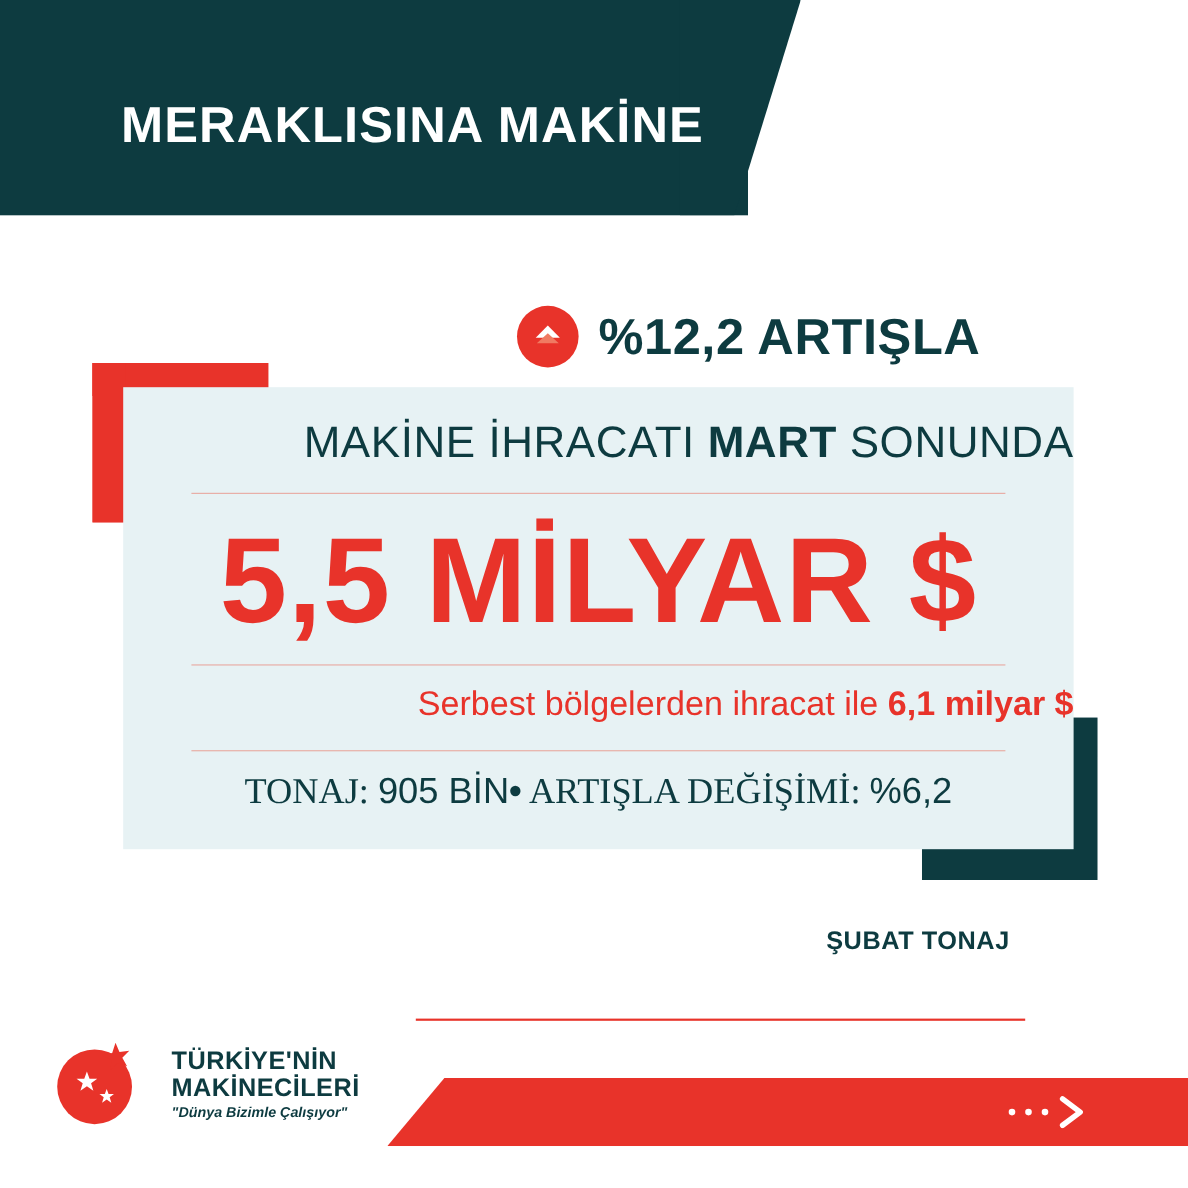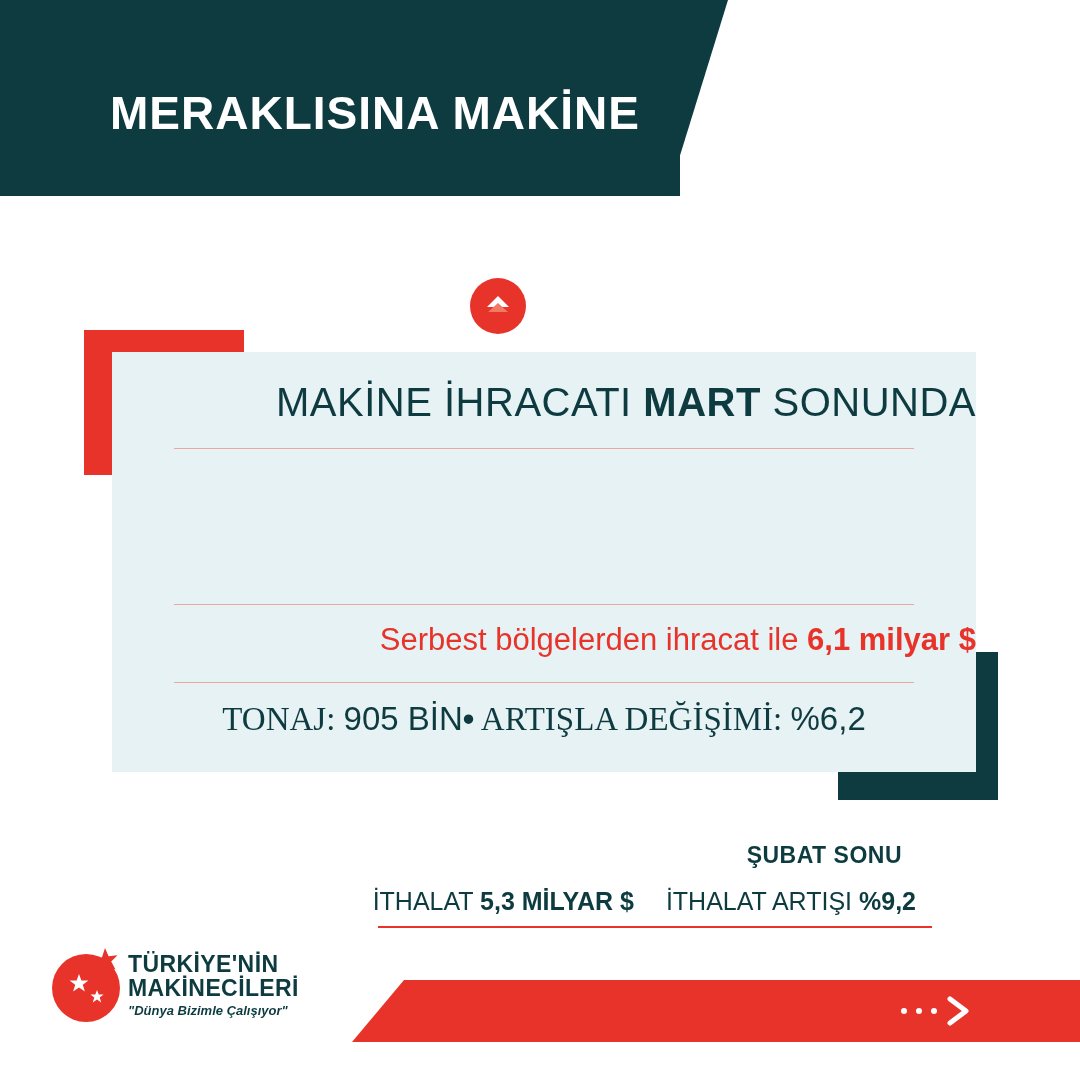--- a/index.html
+++ b/index.html
@@ -11,20 +11,21 @@
     height: 1080px;
     background: #ffffff;
     font-family: "Liberation Sans", sans-serif;
     overflow: hidden;
   }
   .canvas {
     position: relative;
     width: 1052px;
     height: 1080px;
     background: #ffffff;
+    padding-left: 16px;
   }
 
   
   .header-band {
     position: absolute;
     left: 0;
     top: 0;
     width: 680px;
     height: 196px;
     background: #0d3b40;
@@ -243,21 +244,21 @@
     background: #e8332a;
   }
 
   
   .logo-wrap {
     position: absolute;
     left: 52px;
     top: 948px;
     display: flex;
     align-items: center;
-    gap: 2px;
+    gap: 30px;
   }
   .logo-mark {
     position: relative;
     width: 74px;
     height: 74px;
   }
   .logo-mark .circle {
     position: absolute;
     left: 0; top: 6px;
     width: 68px; height: 68px;
@@ -319,61 +320,54 @@
   <div class="header-notch"></div>
   <div class="header-title">MERAKLISINA MAKİNE</div>
 
   <div class="artis-row">
     <div class="up-badge">
       <svg width="34" height="34" viewBox="0 0 34 34" aria-hidden="true">
         <polygon points="17,7 28,18 6,18" fill="#ffffff"></polygon>
         <polygon points="17,14 27,23 7,23" fill="#f07a62"></polygon>
       </svg>
     </div>
+    <div class="artis-text">%12,2 ARTIŞLA</div>
   </div>
 
   <div class="corner-red">
     <div class="diag"></div>
   </div>
   <div class="corner-teal">
     <div class="diag"></div>
   </div>
 
   <div class="card">
     <div class="card-line1">
       <span class="light">MAKİNE İHRACATI </span><b>MART</b><span class="light"> SONUNDA</span>
     </div>
 
     <div class="divider d1"></div>
 
+    <div class="big-number">5,5 MİLYAR $</div>
 
     <div class="divider d2"></div>
 
     <div class="sub-line">
       <span class="reg">Serbest bölgelerden ihracat ile </span><b>6,1 milyar $</b>
     </div>
 
     <div class="divider d3"></div>
 
     <div class="tonaj-line">
       <span class="reg">TONAJ: </span><b>905 BİN</b><span class="bullet-dot">•</span><span class="reg"> ARTIŞLA DEĞİŞİMİ: </span><b>%6,2</b>
     </div>
   </div>
 
-  <div class="subat-label">ŞUBAT SONU</div>
-
-  <div class="footer-stats">
-    <div class="fs-item">
-      <span class="reg">İTHALAT </span><b>5,3 MİLYAR $</b>
-    </div>
-    <div class="fs-sep"></div>
-    <div class="fs-item">
-      <span class="reg">İTHALAT ARTIŞI </span><b>%9,2</b>
-    </div>
-  </div>
+  <div class="subat-label">ŞUBAT TONAJ</div>
+
   <div class="footer-rule"></div>
 
   <div class="logo-wrap">
     <div class="logo-mark">
       <div class="circle"></div>
       <svg width="74" height="74" viewBox="0 0 74 74" aria-hidden="true">
         <polygon points="53,0 56.6,8.3 65.5,7.2 59.2,13.5 63.5,21.4 55,18.4 48.6,24.6 49.2,15.7 41.3,11.5 50,9.2" fill="#e8332a"></polygon>
         <polygon points="27,26 29.4,32.6 36.4,32.6 30.8,36.8 32.9,43.6 27,39.5 21.1,43.6 23.2,36.8 17.6,32.6 24.6,32.6" fill="#ffffff"></polygon>
         <polygon points="45,42 46.7,46.6 51.6,46.6 47.7,49.6 49.2,54.4 45,51.5 40.8,54.4 42.3,49.6 38.4,46.6 43.3,46.6" fill="#ffffff"></polygon>
       </svg>

